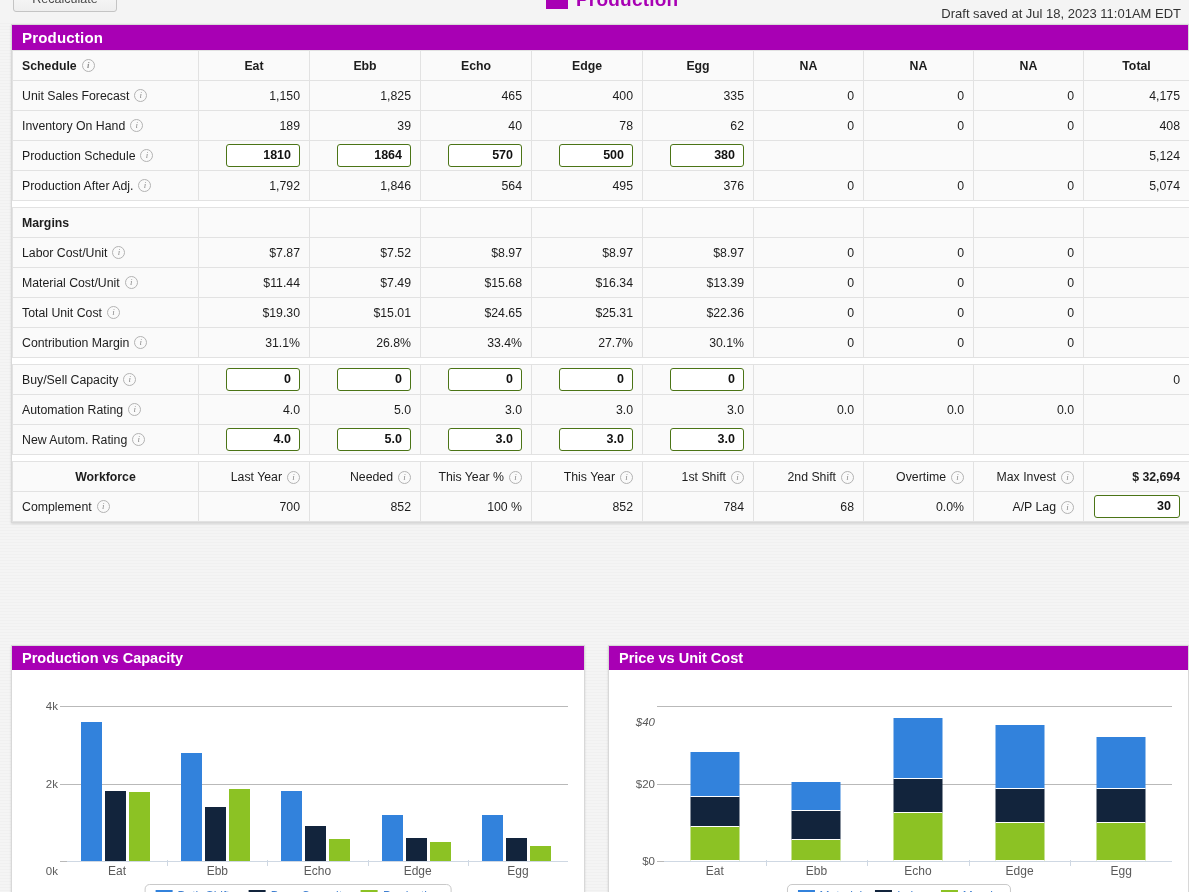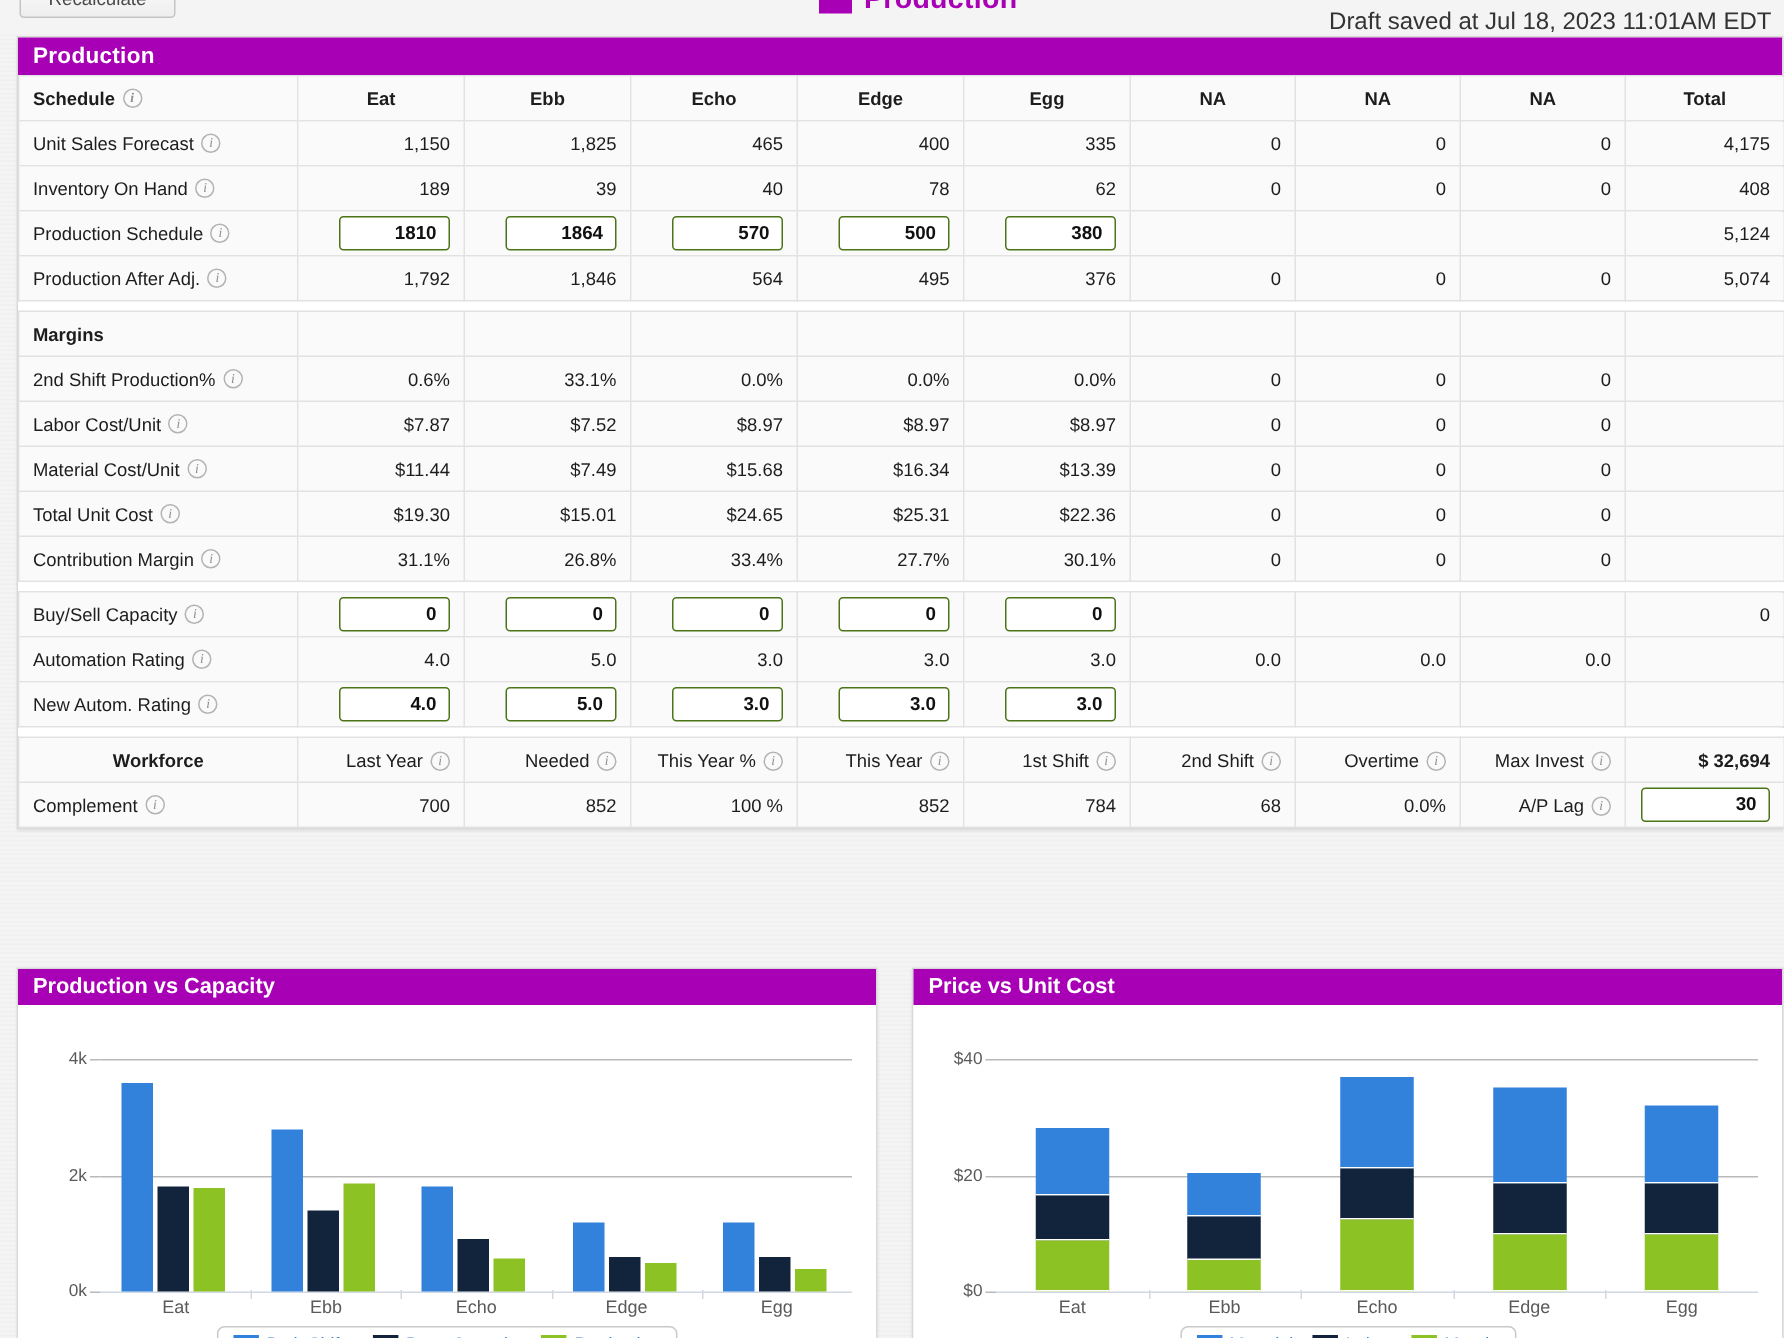--- a/index.html
+++ b/index.html
@@ -34,21 +34,21 @@
     position: absolute; left: 546px; top: -11px;
     display: flex; align-items: center; gap: 8px;
   }
   .page-title-sq { width: 22px; height: 17px; background: #a800b4; }
   .page-title {
     font-size: 19px; font-weight: bold; color: #a800b4;
     letter-spacing: .2px;
   }
   .draft-saved {
     position: absolute; right: 8px; top: 6px;
-    font-size: 16px; color: #333;
+    font-size: 13px; color: #333;
   }
 
   
   .panel {
     position: absolute; left: 11px; width: 1178px;
     background: #fff;
     border: 1px solid #d8d8d8;
     box-shadow: 0 1px 2px rgba(0,0,0,.12);
   }
   #production-panel { top: 24px; width: 1178px; }
@@ -249,32 +249,20 @@
           <td class="blank"></td>
           <td class="blank"></td>
           <td class="blank"></td>
           <td class="blank"></td>
           <td class="blank"></td>
           <td class="blank"></td>
           <td class="blank"></td>
           <td class="blank"></td>
         </tr>
         <tr>
-          <td class="lbl"><span class="lblwrap">2nd Shift Production%<span class="info-icon">i</span></span></td>
-          <td class="num">0.6%</td>
-          <td class="num">33.1%</td>
-          <td class="num">0.0%</td>
-          <td class="num">0.0%</td>
-          <td class="num">0.0%</td>
-          <td class="num">0</td>
-          <td class="num">0</td>
-          <td class="num">0</td>
-          <td class="num"></td>
-        </tr>
-        <tr>
           <td class="lbl"><span class="lblwrap">Labor Cost/Unit<span class="info-icon">i</span></span></td>
           <td class="num">$7.87</td>
           <td class="num">$7.52</td>
           <td class="num">$8.97</td>
           <td class="num">$8.97</td>
           <td class="num">$8.97</td>
           <td class="num">0</td>
           <td class="num">0</td>
           <td class="num">0</td>
           <td class="num"></td>
@@ -406,21 +394,21 @@
       </tbody>
   </table>
 </div>
 
 <div class="panel chart-panel" id="chart-left">
   <div class="chart-head">Production vs Capacity</div>
   <div class="chart-body">
     <div class="plot" id="plot0">
         <div class="gridline" style="top:155px;background:#cfd8e3;"></div>
         <div class="tickmark" style="top:155px;"></div>
-        <div class="ytick" style="top:155px;margin-left:24px;">0k</div>
+        <div class="ytick" style="top:165px;margin-left:24px;">0k</div>
         <div class="gridline" style="top:77.5px;"></div>
         <div class="tickmark" style="top:77.5px;"></div>
         <div class="ytick" style="top:77.5px;">2k</div>
         <div class="gridline" style="top:0px;"></div>
         <div class="tickmark" style="top:0px;"></div>
         <div class="ytick" style="top:0px;">4k</div>
         <div class="cats">
           <div class="cat">
             <div class="bars">
               <div class="bar" style="height:139.5px;background:#3282dc;"></div>
@@ -491,21 +479,21 @@
   <div class="chart-body">
     <div class="plot" id="plot1">
         <div class="gridline" style="top:155px;background:#cfd8e3;"></div>
         <div class="tickmark" style="top:155px;"></div>
         <div class="ytick" style="top:155px;">$0</div>
         <div class="gridline" style="top:77.5px;"></div>
         <div class="tickmark" style="top:77.5px;"></div>
         <div class="ytick" style="top:77.5px;">$20</div>
         <div class="gridline" style="top:0px;"></div>
         <div class="tickmark" style="top:0px;"></div>
-        <div class="ytick" style="top:0px;">$40</div>
+        <div class="ytick" style="top:16px;font-style:italic;">$40</div>
         <div class="cats">
           <div class="cat">
             <div class="stack">
               <div class="seg" style="height:44.33px;background:#3282dc;"></div>
               <div class="seg" style="height:30.49625px;background:#12243c;"></div>
               <div class="seg" style="height:33.7125px;background:#8cc224;"></div>
             </div>
           </div>
           <div class="cat">
             <div class="sep"></div>

